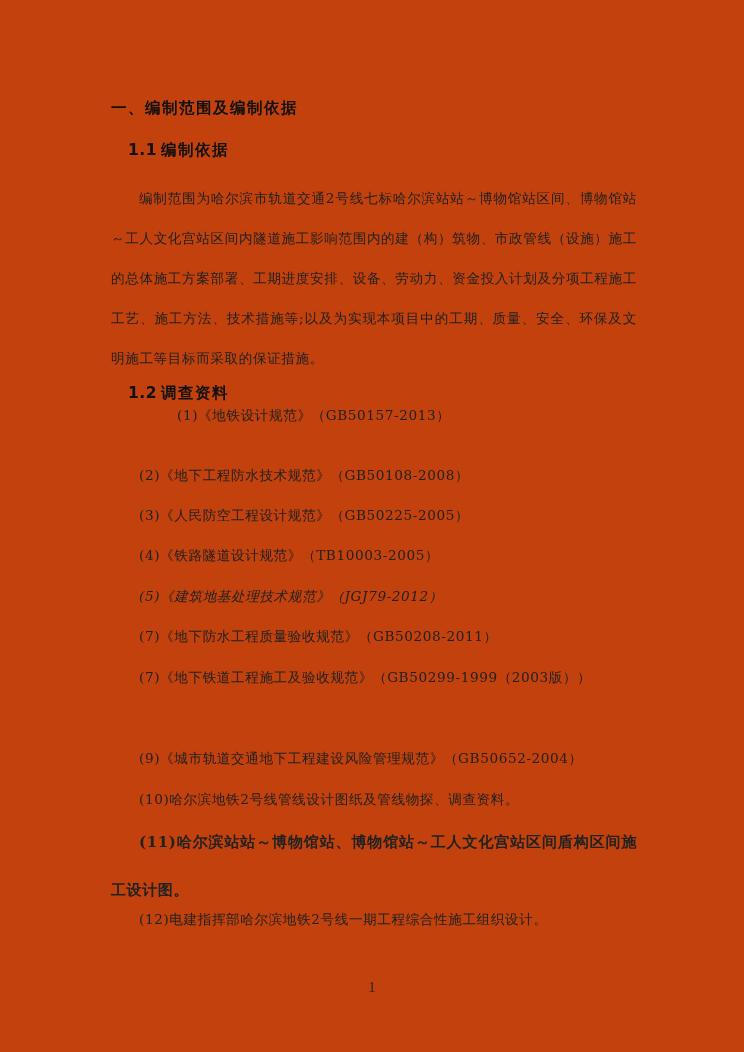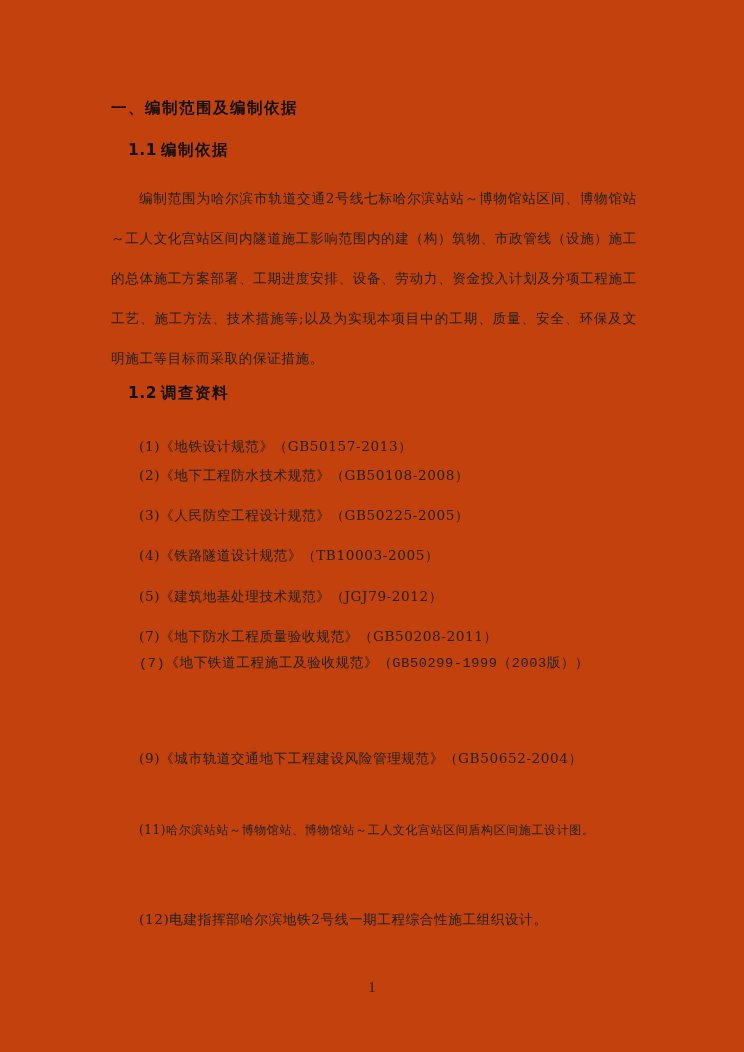--- a/index.html
+++ b/index.html
@@ -61,26 +61,27 @@
       left: 139px;
       font-size: 13.6px;
       letter-spacing: 0.6px;
       color: #222;
       white-space: nowrap;
     }
     .ref-wrap {
       position: absolute;
       left: 111px;
       width: 526px;
-      font-size: 12px;
-      line-height: 24px;
+      font-size: 15px;
+      line-height: 48px;
       text-indent: 28px;
       text-align: justify;
       letter-spacing: 0.6px;
       color: #222;
+      font-weight: bold;
     }
     .page-num {
       position: absolute;
       left: 0;
       width: 744px;
       top: 980px;
       text-align: center;
       font-size: 14px;
       color: #222;
       font-family: "Liberation Serif", serif;
@@ -96,25 +97,26 @@
   <div class="h2" style="top:140px;">
     <span class="num">1.1</span><span>编制依据</span>
   </div>
 
   <div class="para">编制范围为哈尔滨市轨道交通2号线七标哈尔滨站站～博物馆站区间、博物馆站～工人文化宫站区间内隧道施工影响范围内的建（构）筑物、市政管线（设施）施工的总体施工方案部署、工期进度安排、设备、劳动力、资金投入计划及分项工程施工工艺、施工方法、技术措施等;以及为实现本项目中的工期、质量、安全、环保及文明施工等目标而采取的保证措施。</div>
 
   <div class="h2" style="top:383px;">
     <span class="num">1.2</span><span>调查资料</span>
   </div>
 
-  <div class="ref" style="top:438px;">(1)《地铁设计规范》（GB50157-2013）</div>
+  <div class="ref" style="top:407px;margin-left:38px;">(1)《地铁设计规范》（GB50157-2013）</div>
   <div class="ref" style="top:467px;">(2)《地下工程防水技术规范》（GB50108-2008）</div>
   <div class="ref" style="top:507px;">(3)《人民防空工程设计规范》（GB50225-2005）</div>
   <div class="ref" style="top:547px;">(4)《铁路隧道设计规范》（TB10003-2005）</div>
-  <div class="ref" style="top:588px;">(5)《建筑地基处理技术规范》（JGJ79-2012）</div>
+  <div class="ref" style="top:588px;font-style:italic;">(5)《建筑地基处理技术规范》（JGJ79-2012）</div>
   <div class="ref" style="top:628px;">(7)《地下防水工程质量验收规范》（GB50208-2011）</div>
-  <div class="ref" style="top:654px;font-family:Liberation Mono, monospace;">(7)《地下铁道工程施工及验收规范》（GB50299-1999（2003版））</div>
+  <div class="ref" style="top:669px;">(7)《地下铁道工程施工及验收规范》（GB50299-1999（2003版））</div>
   <div class="ref" style="top:750px;">(9)《城市轨道交通地下工程建设风险管理规范》（GB50652-2004）</div>
+  <div class="ref" style="top:791px;">(10)哈尔滨地铁2号线管线设计图纸及管线物探、调查资料。</div>
   <div class="ref-wrap" style="top:818px;">(11)哈尔滨站站～博物馆站、博物馆站～工人文化宫站区间盾构区间施工设计图。</div>
   <div class="ref" style="top:911px;">(12)电建指挥部哈尔滨地铁2号线一期工程综合性施工组织设计。</div>
 
   <div class="page-num">1</div>
 </div>
 
 </body></html>

